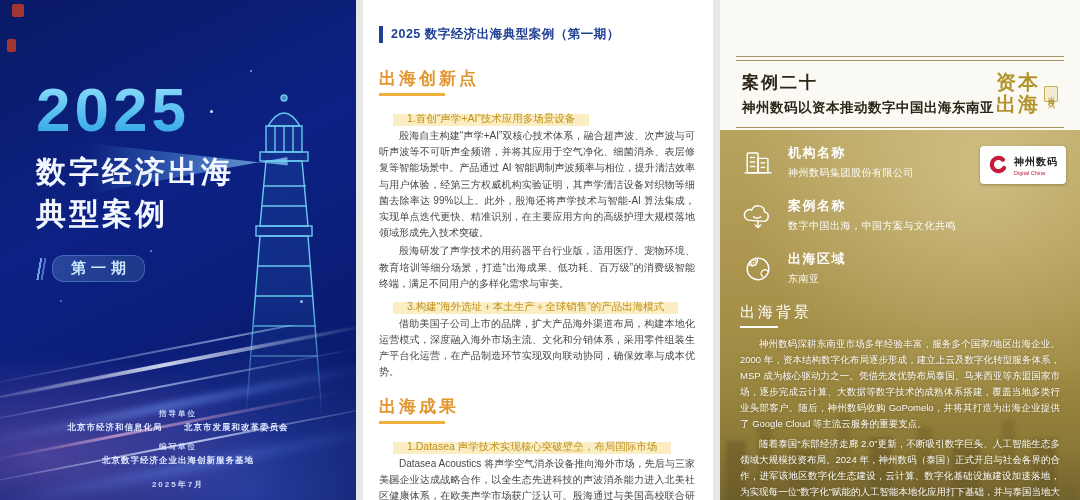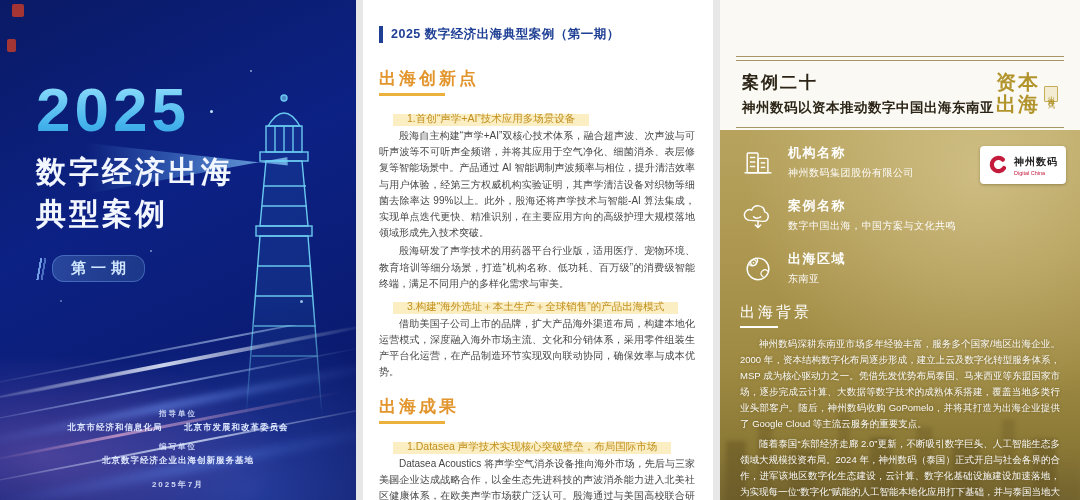--- a/index.html
+++ b/index.html
@@ -190,21 +190,21 @@
 </div>
 
 <div class="page midpage">
   <div class="mid-header">2025 数字经济出海典型案例（第一期）</div>
 
   <div>
     <span class="sec-title">出海创新点</span>
     <div class="sec-underline"></div>
     <div class="sub-head">1.首创“声学+AI”技术应用多场景设备</div>
     <p class="body-p">殷海自主构建“声学+AI”双核心技术体系，融合超声波、次声波与可听声波等不可听声全频谱，并将其应用于空气净化、细菌消杀、表层修复等智能场景中。产品通过 AI 智能调制声波频率与相位，提升清洁效率与用户体验，经第三方权威机构实验证明，其声学清洁设备对织物等细菌去除率达 99%以上。此外，殷海还将声学技术与智能-AI 算法集成，实现单点迭代更快、精准识别，在主要应用方向的高级护理大规模落地领域形成先入技术突破。</p>
-    <p class="body-p">殷海研发了声学技术的用药器平台行业版，适用医疗、宠物环境、教育培训等细分场景，打造“机构名称、低功耗、百万级”的消费级智能终端，满足不同用户的多样化需求与审美。</p>
+    <p class="body-p">殷海研发了声学技术的用药器平台行业版，适用医疗、宠物环境、教育培训等细分场景，打造“出海成果、低功耗、百万级”的消费级智能终端，满足不同用户的多样化需求与审美。</p>
     <div class="sub-head">3.构建“海外选址＋本土生产＋全球销售”的产品出海模式</div>
     <p class="body-p">借助美国子公司上市的品牌，扩大产品海外渠道布局，构建本地化运营模式，深度融入海外市场主流、文化和分销体系，采用零件组装生产平台化运营，在产品制造环节实现双向联动协同，确保效率与成本优势。</p>
   </div>
 
   <div class="sec-gap"></div>
 
   <div>
     <span class="sec-title">出海成果</span>
     <div class="sec-underline"></div>
     <div class="sub-head">1.Datasea 声学技术实现核心突破壁垒，布局国际市场</div>

